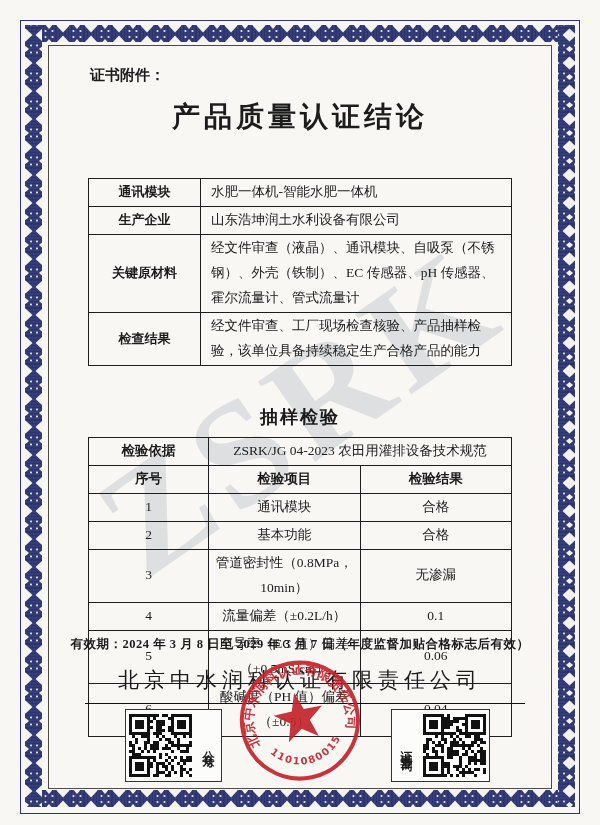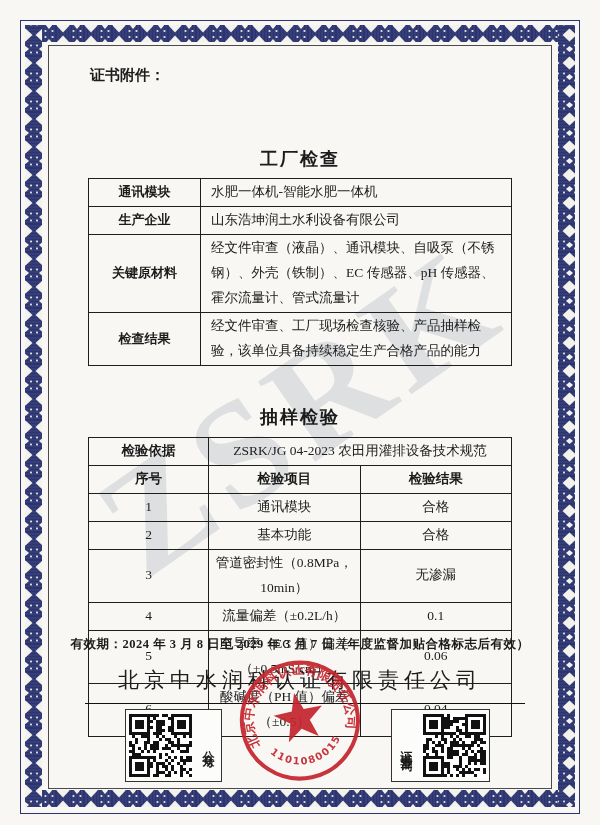--- a/index.html
+++ b/index.html
@@ -115,22 +115,22 @@
     <rect x="25" y="25" width="17" height="782" fill="url(#bandV)"></rect>
     <rect x="558" y="25" width="17" height="782" fill="url(#bandV)"></rect>
   </svg>
   <div class="outer-line"></div>
   <div class="inner-frame"></div>
 
   <div class="watermark">ZSRK</div>
 
   <div class="content">
     <div class="attach-label">证书附件：</div>
-
-    <div class="sec-title factory">工厂检查</div>
+    <div class="doc-title">产品质量认证结论</div>
+
 
     <table class="t-factory">
       <tbody>
         <tr>
           <td class="lbl">通讯模块</td>
           <td class="val">水肥一体机-智能水肥一体机</td>
         </tr>
         <tr>
           <td class="lbl">生产企业</td>
           <td class="val">山东浩坤润土水利设备有限公司</td>

